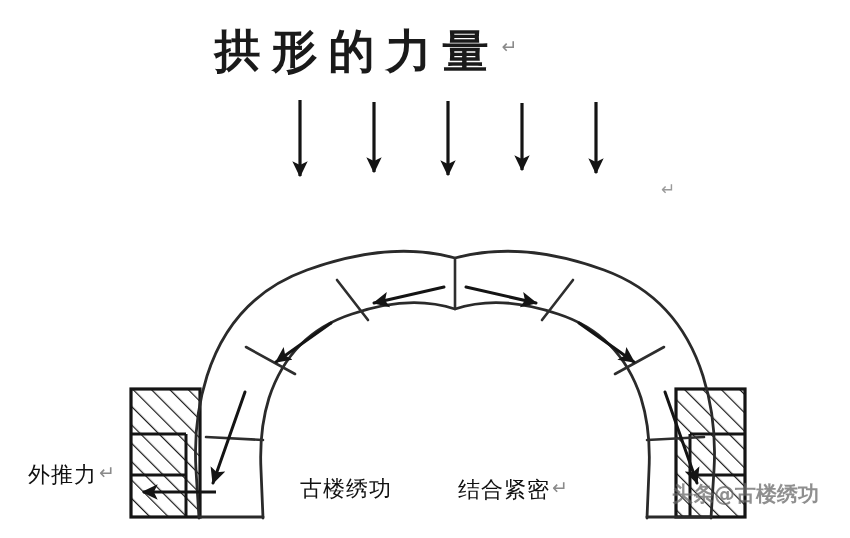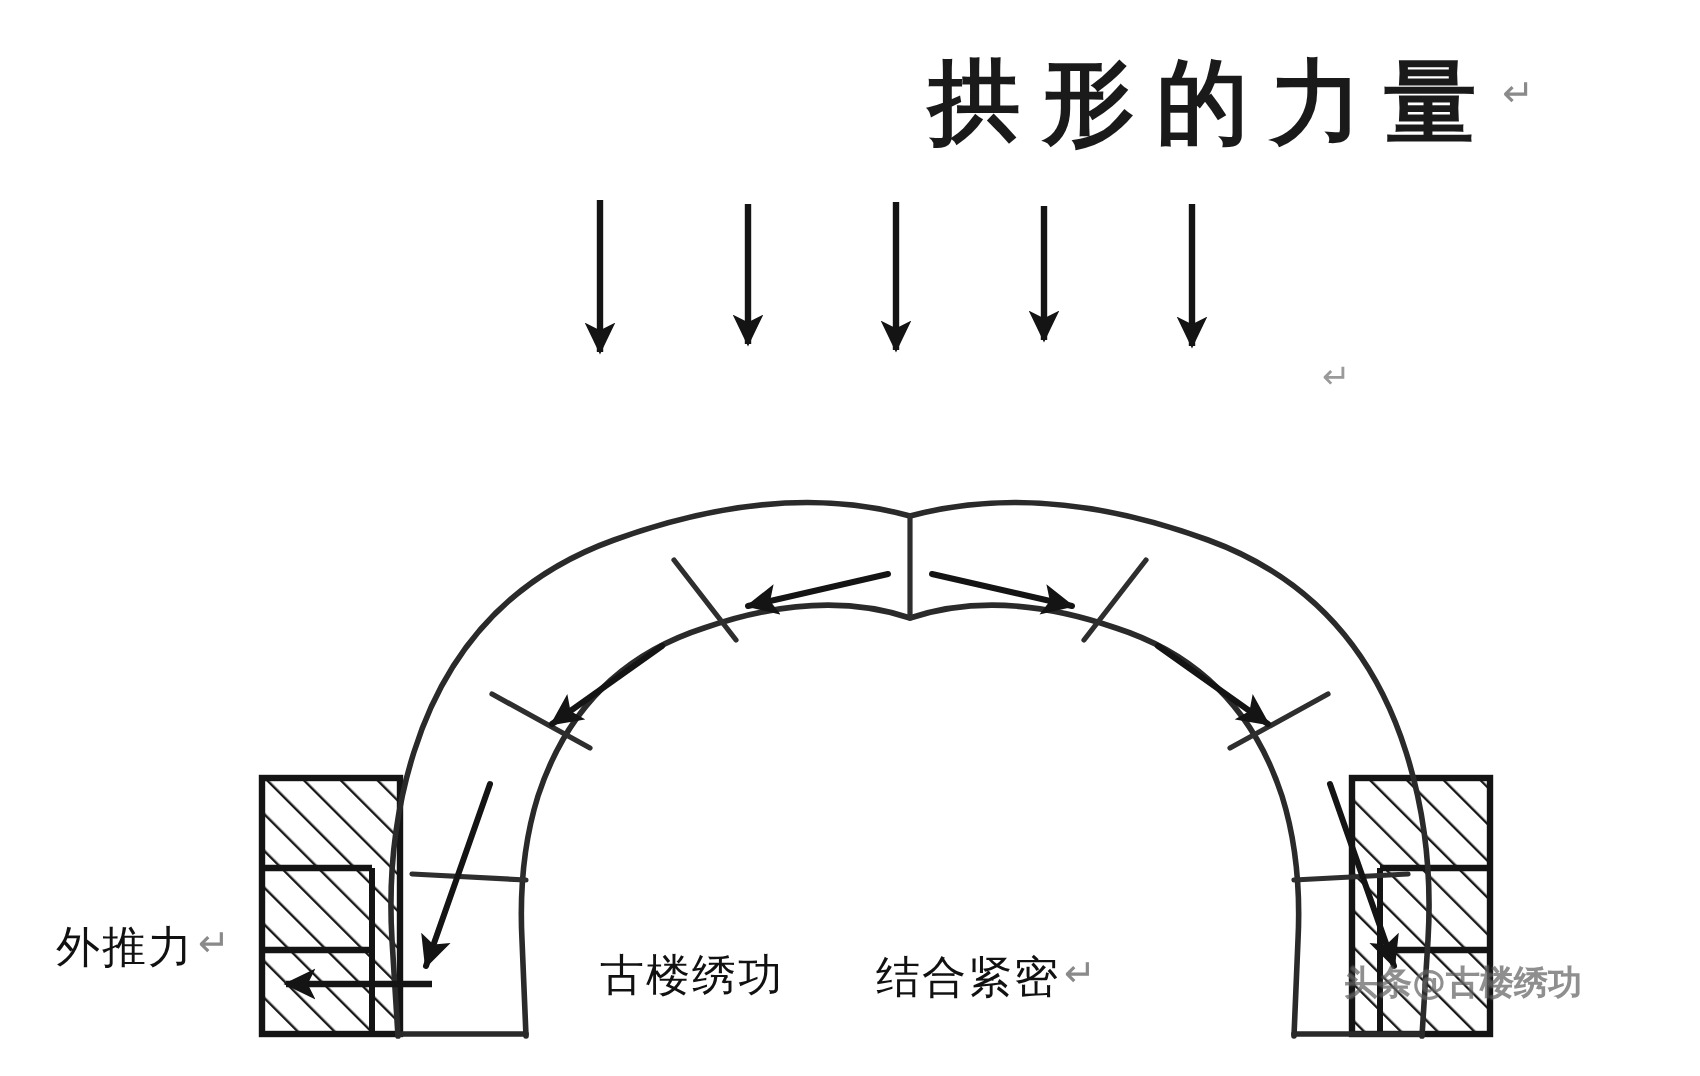--- a/index.html
+++ b/index.html
@@ -20,29 +20,28 @@
     left: 0; top: 0;
     width: 850px;
     height: 538px;
     background: #ffffff;
   }
   .title {
     position: absolute;
     left: 0;
     top: 28px;
     width: 732px;
-    text-align: right;
+    text-align: center;
     font-family: "DejaVu Serif", "Liberation Serif", serif;
     font-weight: bold;
     font-size: 46px;
     letter-spacing: 11px;
     color: #1a1a1a;
     white-space: nowrap;
     line-height: 1;
-    padding-left: 35px;
   }
   .pilcrow {
     color: #8a8a8a;
     font-size: 19px;
     font-weight: normal;
     letter-spacing: 0;
     font-family: "DejaVu Sans", sans-serif;
     vertical-align: 14px;
     margin-left: 2px;
   }
@@ -64,21 +63,21 @@
   }
   #svg-diagram {
     position: absolute;
     left: 0; top: 0;
   }
   .watermark {
     position: absolute;
     left: 672px;
     top: 484px;
     font-family: "DejaVu Sans", "Liberation Sans", sans-serif;
-    font-size: 17px;
+    font-size: 21px;
     font-weight: bold;
     color: rgba(40,40,40,0.52);
     white-space: nowrap;
     letter-spacing: 0px;
     line-height: 1;
     text-shadow: 0 0 1px rgba(255,255,255,0.5);
   }
   .watermark .at { font-weight: bold; }
 </style>
 </head>
@@ -175,21 +174,21 @@
     <g>
       <line x1="216" y1="492" x2="143" y2="492" stroke="#141414" stroke-width="3.2" marker-end="url(#ah-big)"></line>
     </g>
   </svg>
 
   <div class="cn-label" style="left:28px; top:463px;">
     <span>外推力</span><span class="pilcrow" style="vertical-align:3px;">↵</span>
   </div>
 
   <div class="cn-label" style="left:300px; top:478px;">古楼绣功</div>
-  <div class="cn-label" style="left:438px; top:478px;">
+  <div class="cn-label" style="left:458px; top:478px;">
     <span>结合紧密</span><span class="pilcrow" style="vertical-align:3px;">↵</span>
   </div>
 
   <div class="watermark">
     <span>头条</span><span class="at">@</span><span>古楼绣功</span>
   </div>
 
 </div>
 
 </body></html>

